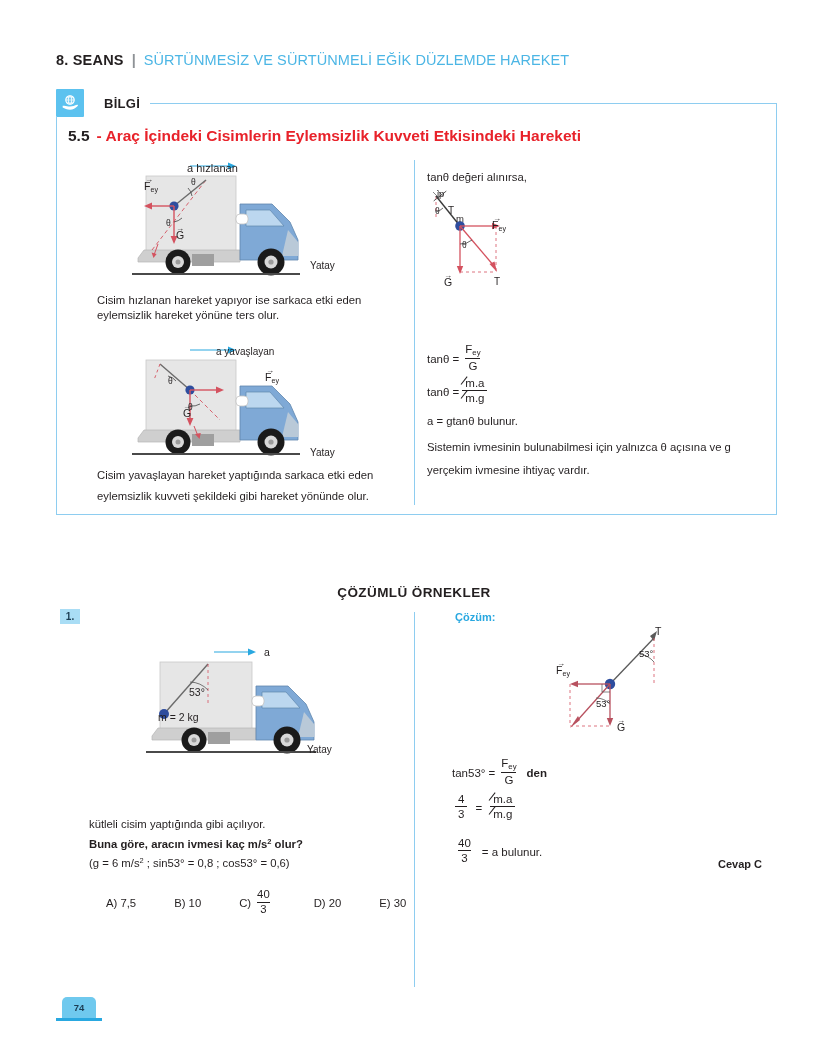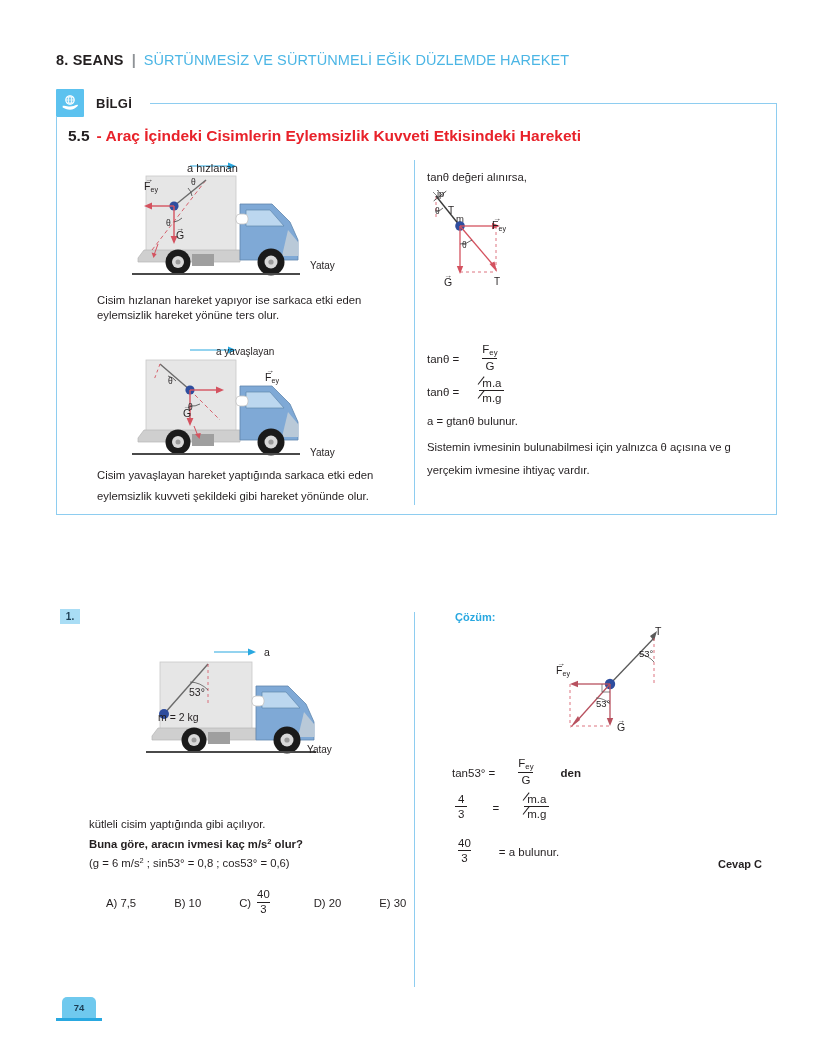--- a/index.html
+++ b/index.html
@@ -74,21 +74,21 @@
     background: #5cc2ef;
     display: flex;
     align-items: center;
     justify-content: center;
     border-radius: 1px;
   }
   .bilgi-label {
     font-size: 13px;
     font-weight: bold;
     color: #231f20;
-    padding-left: 12px;
+    padding-left: 20px;
     letter-spacing: .3px;
   }
   .bilgi-rule {
     position: absolute;
     left: 150px;
     top: 103px;
     width: 627px;
     height: 1px;
     background: #8ecdf0;
     z-index: 3;
@@ -153,21 +153,20 @@
   .frac .den {
     border-top: 1.1px solid #231f20;
     padding: 1px 3px 0 3px;
     line-height: 1.05;
   }
   .eq-row {
     display: flex;
     align-items: center;
     font-size: 11.5px;
     white-space: nowrap;
-    gap: 17px;
   }
   .strike {
     position: relative;
     display: inline-block;
   }
   .strike::after {
     content: "";
     position: absolute;
     left: -1px; right: 45%;
     top: 50%;
@@ -462,20 +461,21 @@
       <span class="num strike">m.a</span>
       <span class="den strike">m.g</span>
     </span>
   </div>
 
   <div class="body-text" style="position:absolute; left:427px; top:414px;">a = gtanθ bulunur.</div>
 
   <div class="body-text" style="position:absolute; left:427px; top:436px; line-height:23px;">Sistemin ivmesinin bulunabilmesi için yalnızca θ açısına ve g</div>
   <div class="body-text" style="position:absolute; left:427px; top:459px; line-height:23px;">yerçekim ivmesine ihtiyaç vardır.</div>
 
+  <div class="coz-title">ÇÖZÜMLÜ ÖRNEKLER</div>
   <div class="qnum">1.</div>
   <div class="coz-label">Çözüm:</div>
   <div class="vdivider" style="left:414px; top:612px; height:375px;"></div>
 
   <div class="fig" style="left:146px; top:644px;">
     <svg width="220" height="118" viewBox="0 0 220 118">
       <line x1="68" y1="8" x2="102" y2="8" stroke="#29a8e0" stroke-width="1.2"></line>
       <polygon points="102,4.5 110,8 102,11.5" fill="#29a8e0"></polygon>
       <rect x="14" y="18" width="92" height="74" fill="#e6e6e6" stroke="#c9c9c9" stroke-width="0.8"></rect>
       <path d="M6 92 L12 84 L110 84 L110 96 L6 96 Z" fill="#cfcfcf" stroke="#b4b4b4" stroke-width="0.7"></path>

